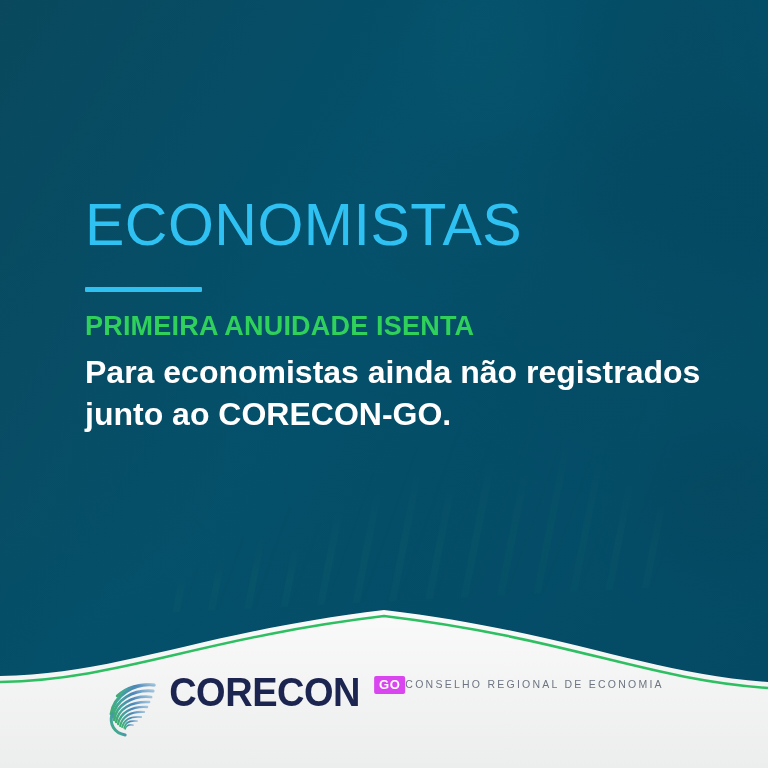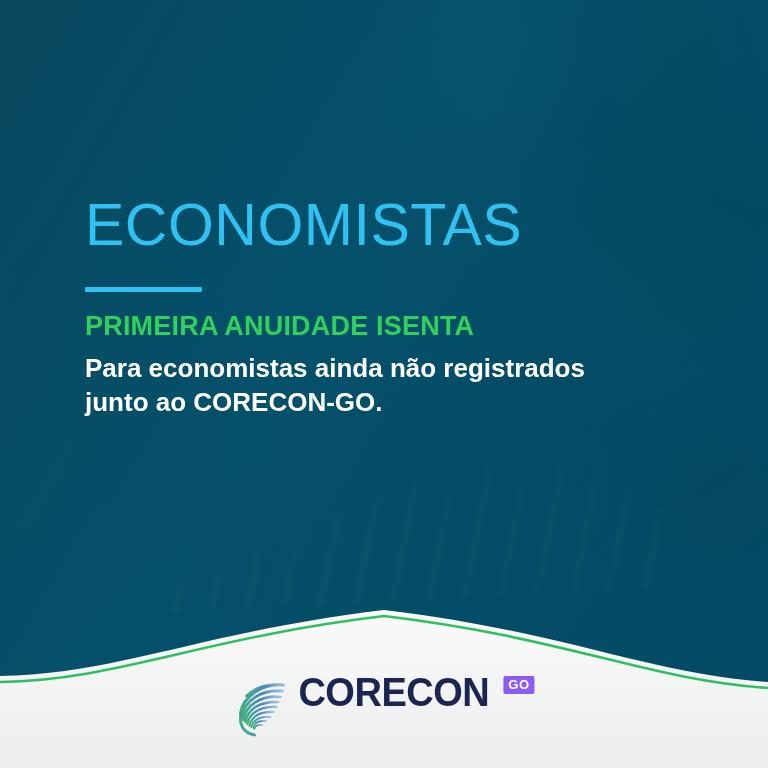--- a/index.html
+++ b/index.html
@@ -78,21 +78,21 @@
   .kicker{
     margin-top:20px;
     font-size:27px;
     font-weight:bold;
     letter-spacing:.2px;
     color:#2fd15a;
     line-height:1.1;
   }
   .body-copy{
     margin-top:9px;
-    font-size:26px;
+    font-size:32px;
     font-weight:bold;
     color:#ffffff;
     line-height:1.32;
   }
   .body-copy .ln{ display:block; white-space:nowrap; }
 
   
   .wave{ position:absolute; left:0; bottom:0; width:768px; height:170px; }
   .wave svg{ display:block; width:768px; height:170px; }
 
@@ -108,21 +108,21 @@
   .logo-word{
     font-size:40px; font-weight:bold;
     color:#1c2450;
     letter-spacing:-.5px;
     line-height:.94;
     transform:scaleX(.95);
     transform-origin:left center;
   }
   .logo-badge{
     margin-top:2px;
-    background:#8b5cf6;
+    background:#d946ef;
     color:#ffffff;
     font-size:13px;
     font-weight:bold;
     letter-spacing:.5px;
     padding:2px 5px 3px;
     line-height:1;
     border-radius:2px;
   }
   .logo-tag{
     margin-top:4px;
@@ -233,17 +233,18 @@
           <path d="M13,20 C22,11 36,7 50,9" stroke-width="2.6"></path>
         </g>
       </svg>
     </span>
 
     <span class="logo-text">
       <span class="logo-word-row">
         <span class="logo-word">CORECON</span>
         <span class="logo-badge">GO</span>
       </span>
+      <span class="logo-tag">CONSELHO REGIONAL DE ECONOMIA</span>
     </span>
 
   </div>
 
 </div>
 
 </body></html>

